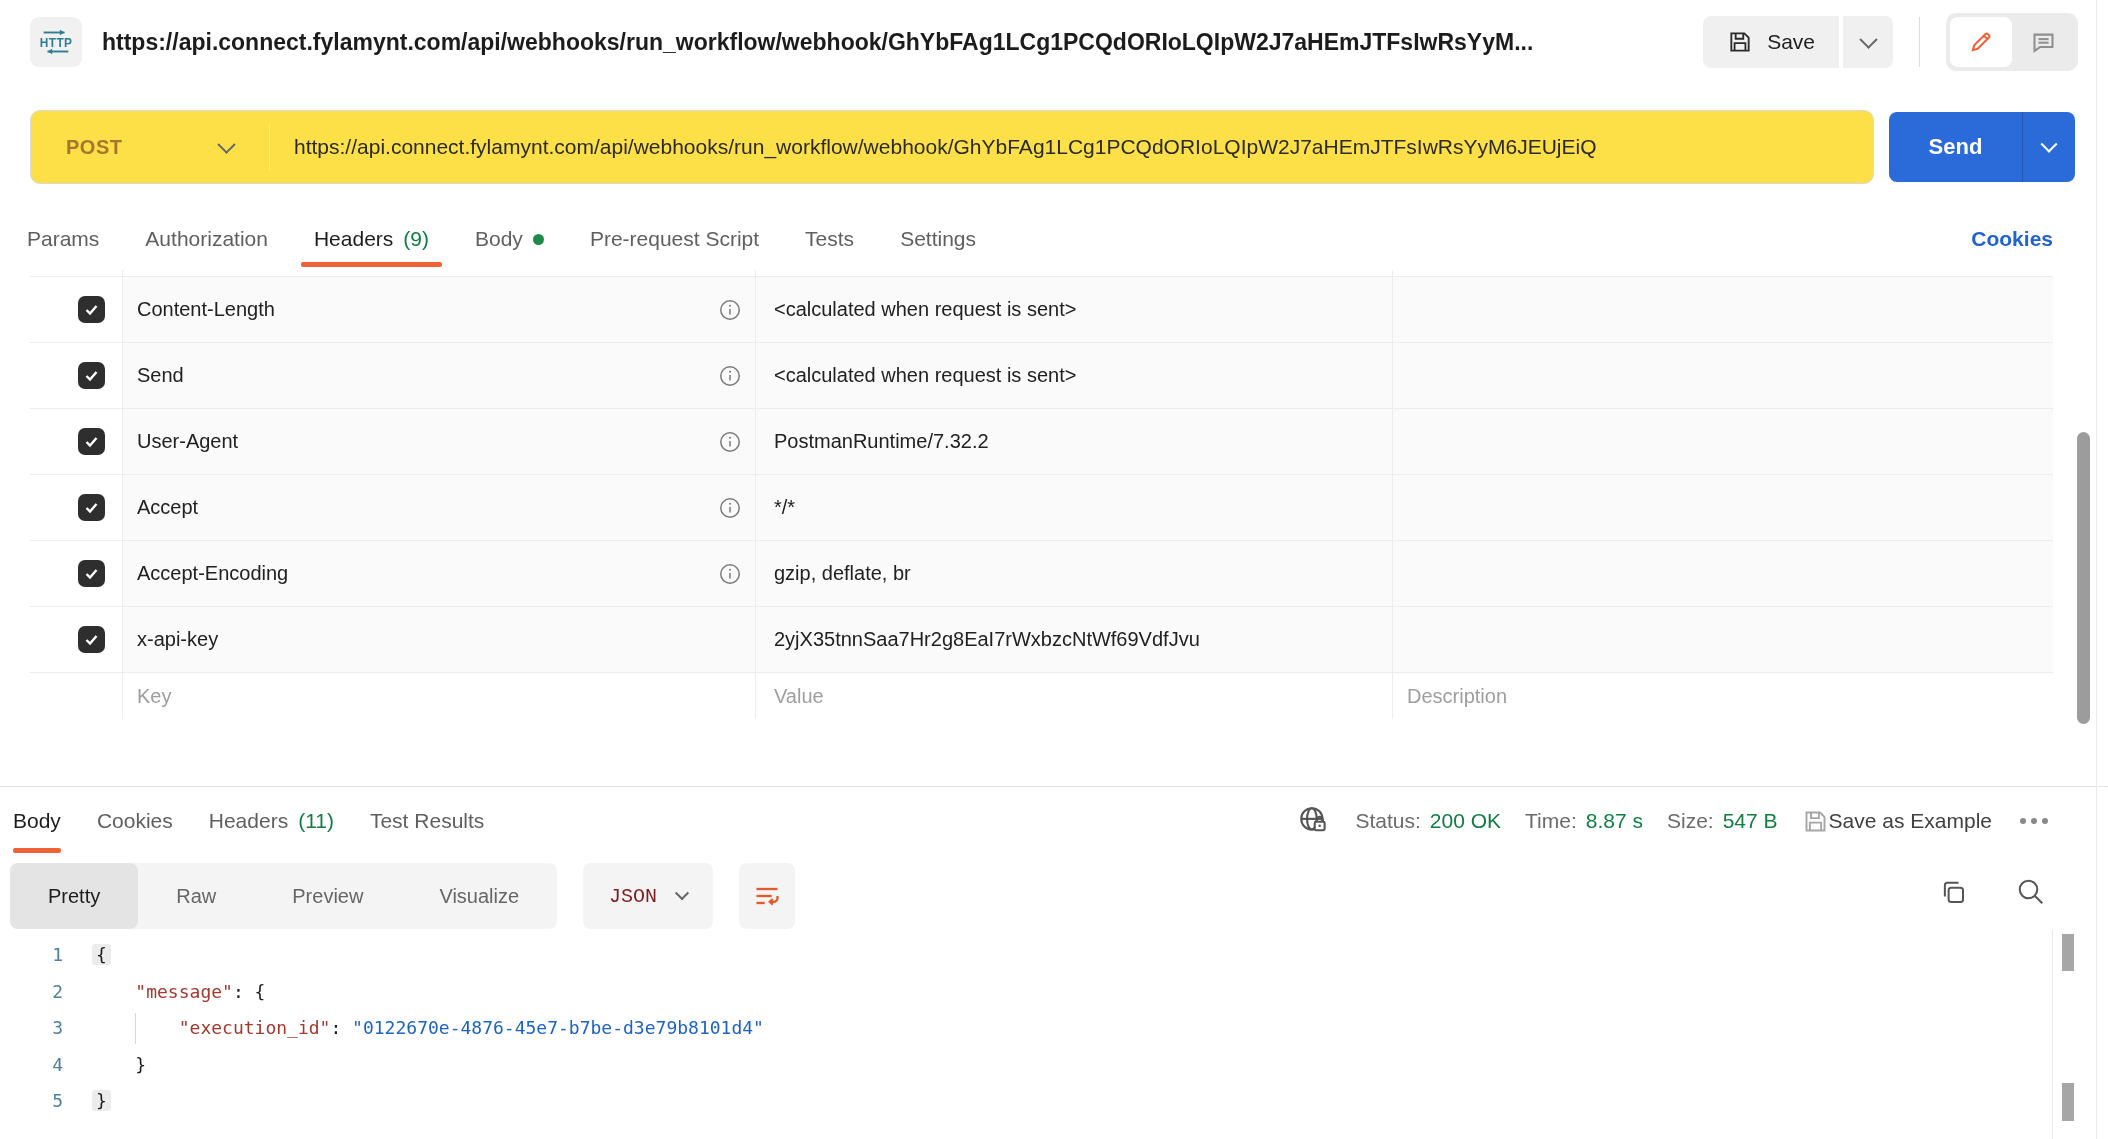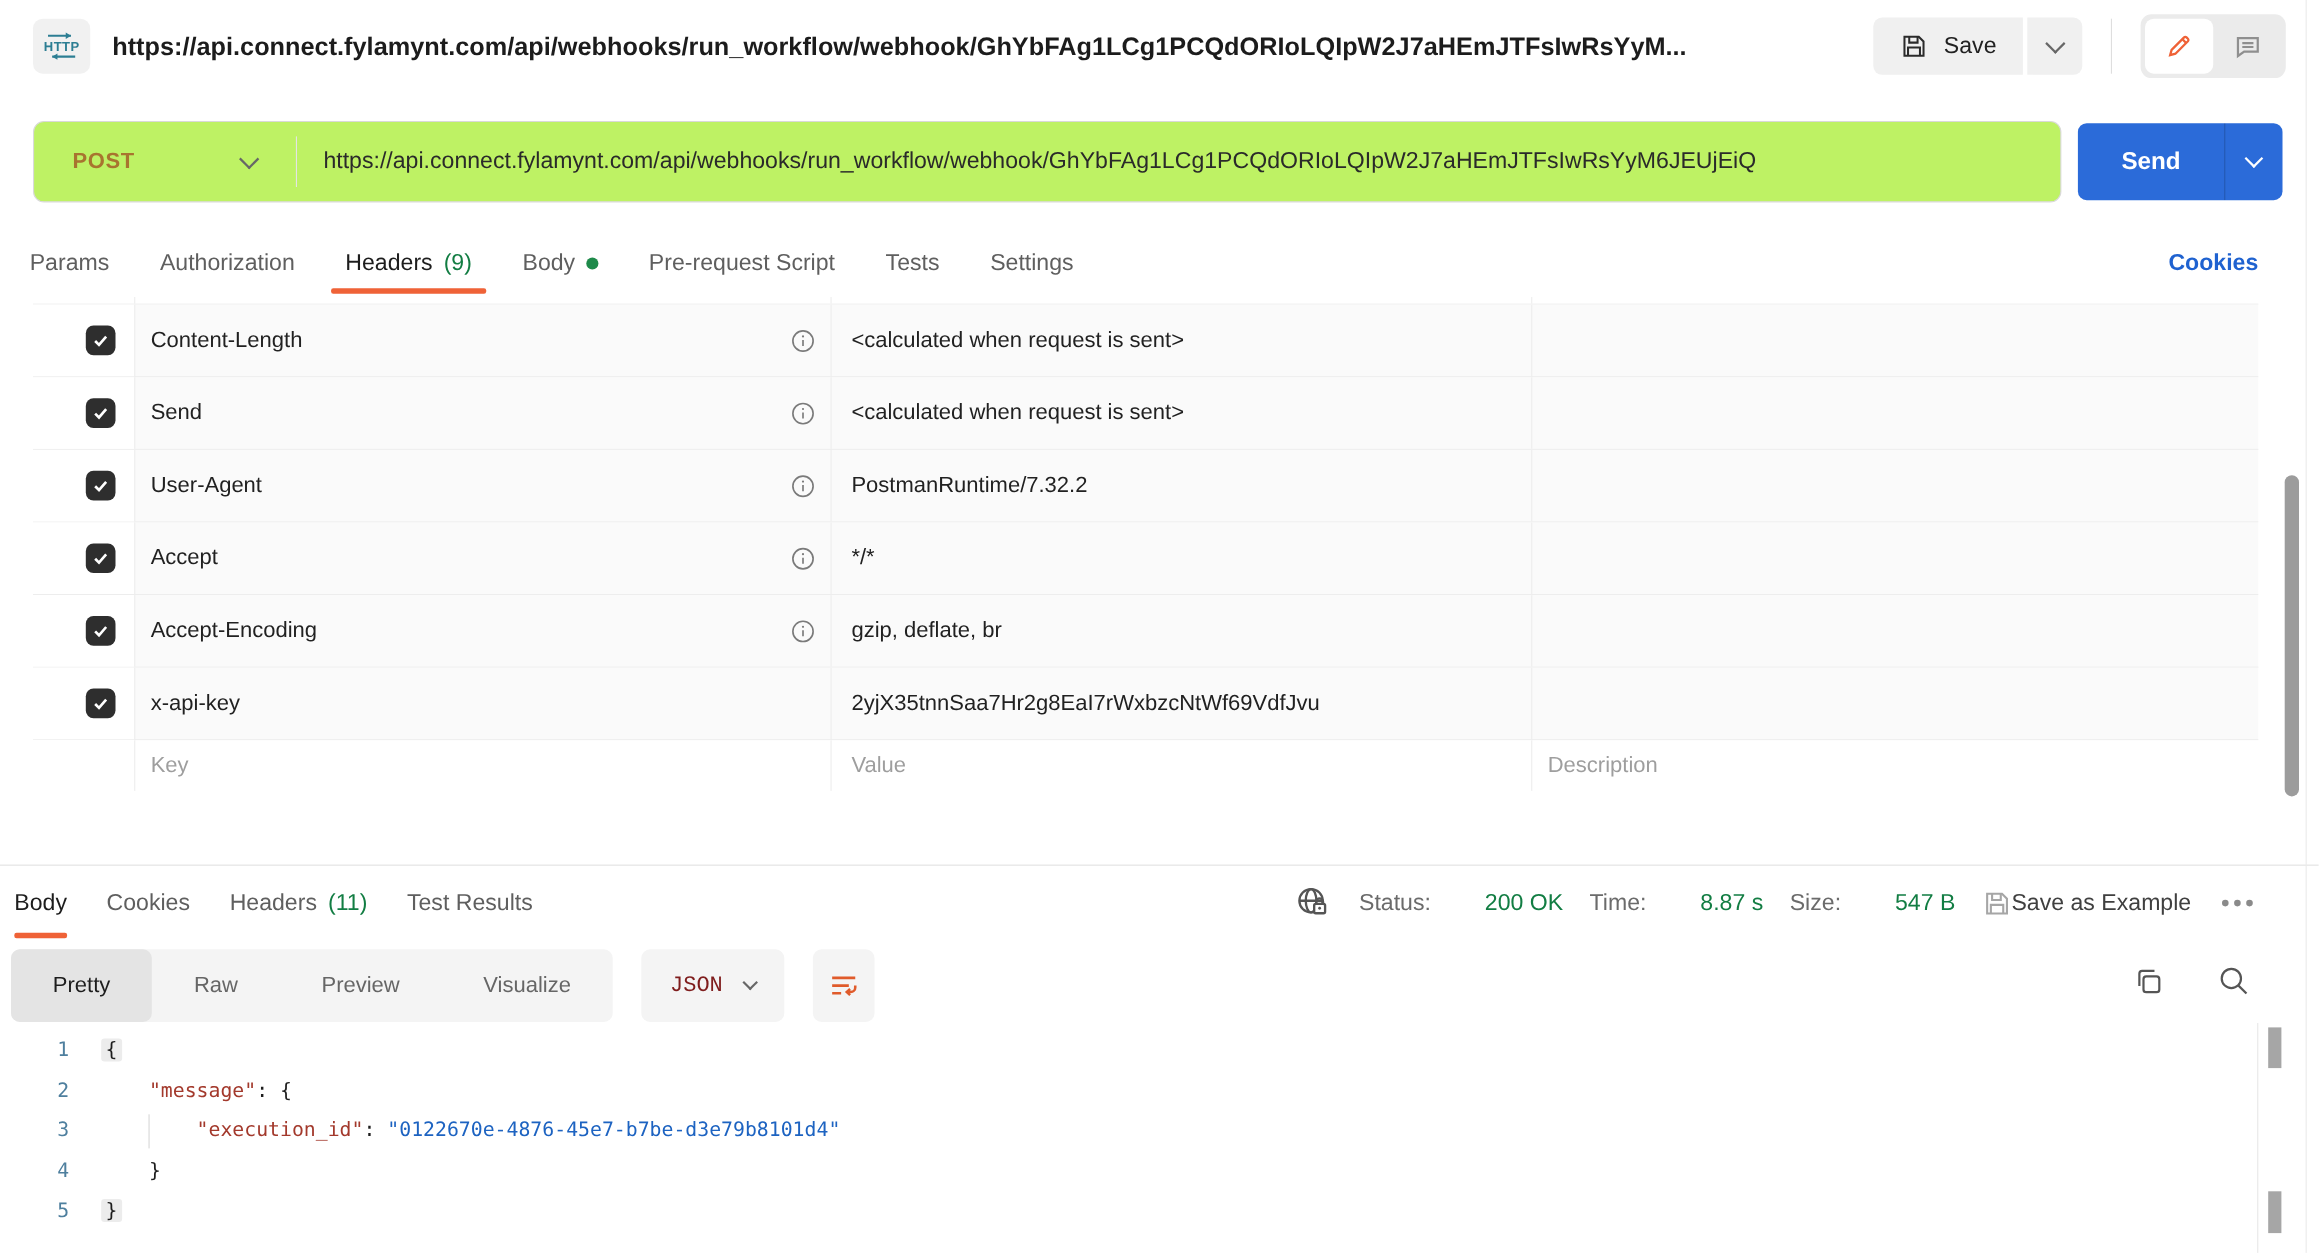--- a/index.html
+++ b/index.html
@@ -14,21 +14,21 @@
   .btn-save { height:52px; background:#f0f0f0; border:none; border-radius:8px 0 0 8px; display:flex; align-items:center; gap:14px; padding:0 24px; font-size:21px; color:#212121; font-family:inherit; cursor:pointer; }
   .btn-save-caret { height:52px; width:50px; background:#f0f0f0; border:none; border-radius:0 8px 8px 0; display:flex; align-items:center; justify-content:center; cursor:pointer; }
   .topbar-divider { width:1px; height:50px; background:#dedede; margin:0 26px; flex:none; }
   .mode-toggle { background:#ebebeb; border-radius:10px; padding:4px; display:flex; height:58px; flex:none; }
   .mode-btn { width:62px; border:none; background:transparent; display:flex; align-items:center; justify-content:center; border-radius:8px; cursor:pointer; }
   .mode-btn.active { background:#fff; }
   .chev { display:inline-block; width:13px; height:13px; border-right:2.5px solid #676767; border-bottom:2.5px solid #676767; transform:rotate(45deg) translate(-2px,-2px); }
 
   
   .request-row { display:flex; margin:26px 33px 0 30px; height:74px; gap:15px; }
-  .url-box { flex:1; border:1px solid #d9d9d9; border-radius:10px; display:flex; align-items:center; overflow:hidden; background:#bef264; }
+  .url-box { flex:1; border:1px solid #d9d9d9; border-radius:10px; display:flex; align-items:center; overflow:hidden; background:#fde047; }
   .method-wrap { width:238px; flex:none; display:flex; align-items:center; justify-content:space-between; padding:0 36px 0 35px; cursor:pointer; }
   .method-label { font-size:20px; font-weight:700; letter-spacing:.5px; color:#a8742f; }
   .url-sep { width:1px; height:46px; background:#e4e4e4; flex:none; }
   .url-input { border:none; outline:none; flex:1; padding-left:24px; font-size:21px; color:#2a2a2a; font-family:inherit; white-space:nowrap; overflow:hidden; background:transparent; }
   .send-btn { width:186px; height:70px; margin-top:2px; background:#2b6bd9; border-radius:8px; display:flex; overflow:hidden; flex:none; cursor:pointer; border:none; }
   .send-main { flex:1; display:flex; align-items:center; justify-content:center; font-size:22px; font-weight:700; color:#fff; }
   .send-sep { width:1px; background:rgba(0,0,0,.18); margin:0; }
   .send-caret { width:52px; display:flex; align-items:center; justify-content:center; }
   .chev-white { display:inline-block; width:12px; height:12px; border-right:2.5px solid #fff; border-bottom:2.5px solid #fff; transform:rotate(45deg) translate(-2px,-2px); }
 
@@ -58,21 +58,21 @@
 
   
   .response { position:absolute; left:0; top:786px; width:2108px; height:353px; border-top:1px solid #e2e2e2; background:#fff; }
   .resp-head { height:68px; display:flex; align-items:center; padding-left:13px; gap:36px; position:relative; font-size:21px; color:#5f5f5f; }
   .resp-tab { position:relative; height:100%; display:flex; align-items:center; gap:10px; cursor:pointer; white-space:nowrap; }
   .resp-tab.active { color:#1d1d1d; }
   .resp-tab.active::after { content:""; position:absolute; left:0; right:0; bottom:2px; height:5px; background:#ef6237; border-radius:2px; }
   .resp-meta { position:absolute; right:60px; top:0; height:100%; display:flex; align-items:center; gap:24px; font-size:21px; }
   .meta-pair { display:flex; gap:9px; white-space:nowrap; }
   .meta-label { color:#6b6b6b; }
-  .meta-value { color:#127d43;margin-left:40px; }
+  .meta-value { color:#127d43; }
   .save-example { display:flex; align-items:center; gap:0; color:#404040; cursor:pointer; white-space:nowrap; }
   .kebab { display:flex; gap:5px; margin-left:4px; cursor:pointer; }
   .kebab i { width:6px; height:6px; border-radius:50%; background:#8a8a8a; }
 
   .resp-toolbar { margin:8px 0 0 10px; display:flex; gap:26px; height:66px; }
   .seg-control { display:flex; background:#f4f4f4; border-radius:8px; font-size:20px; color:#666; }
   .seg { padding:0 38px; display:flex; align-items:center; cursor:pointer; }
   .seg.active { background:#e4e4e4; border-radius:8px; color:#1d1d1d; }
   .json-btn { background:#f4f4f4; border-radius:8px; padding:0 26px; display:flex; align-items:center; gap:20px; font-size:20px; color:#7f1d1d; cursor:pointer; border:none; font-family:Liberation Mono, monospace; }
   .chev-sm { display:inline-block; width:10px; height:10px; border-right:2.2px solid #676767; border-bottom:2.2px solid #676767; transform:rotate(45deg) translate(-2px,-2px); }

